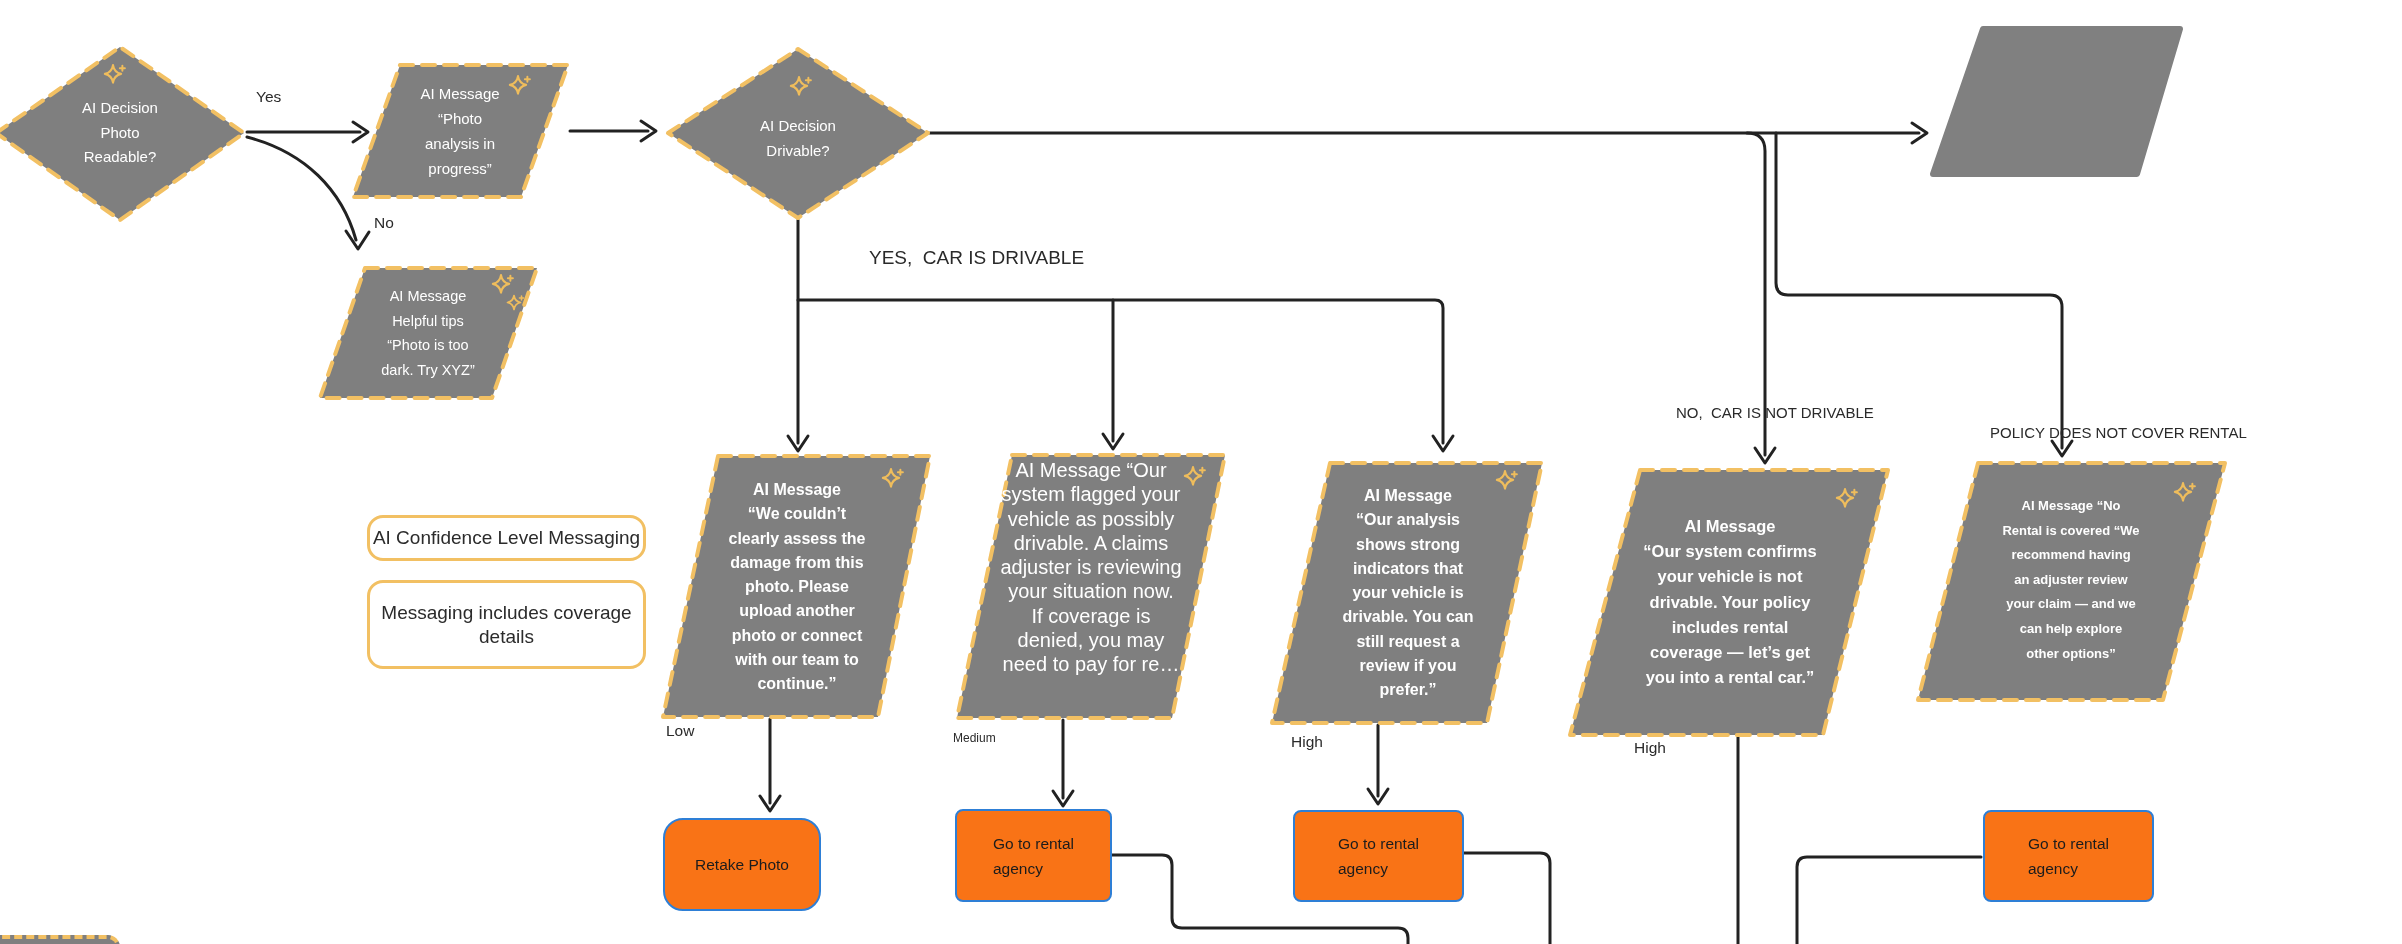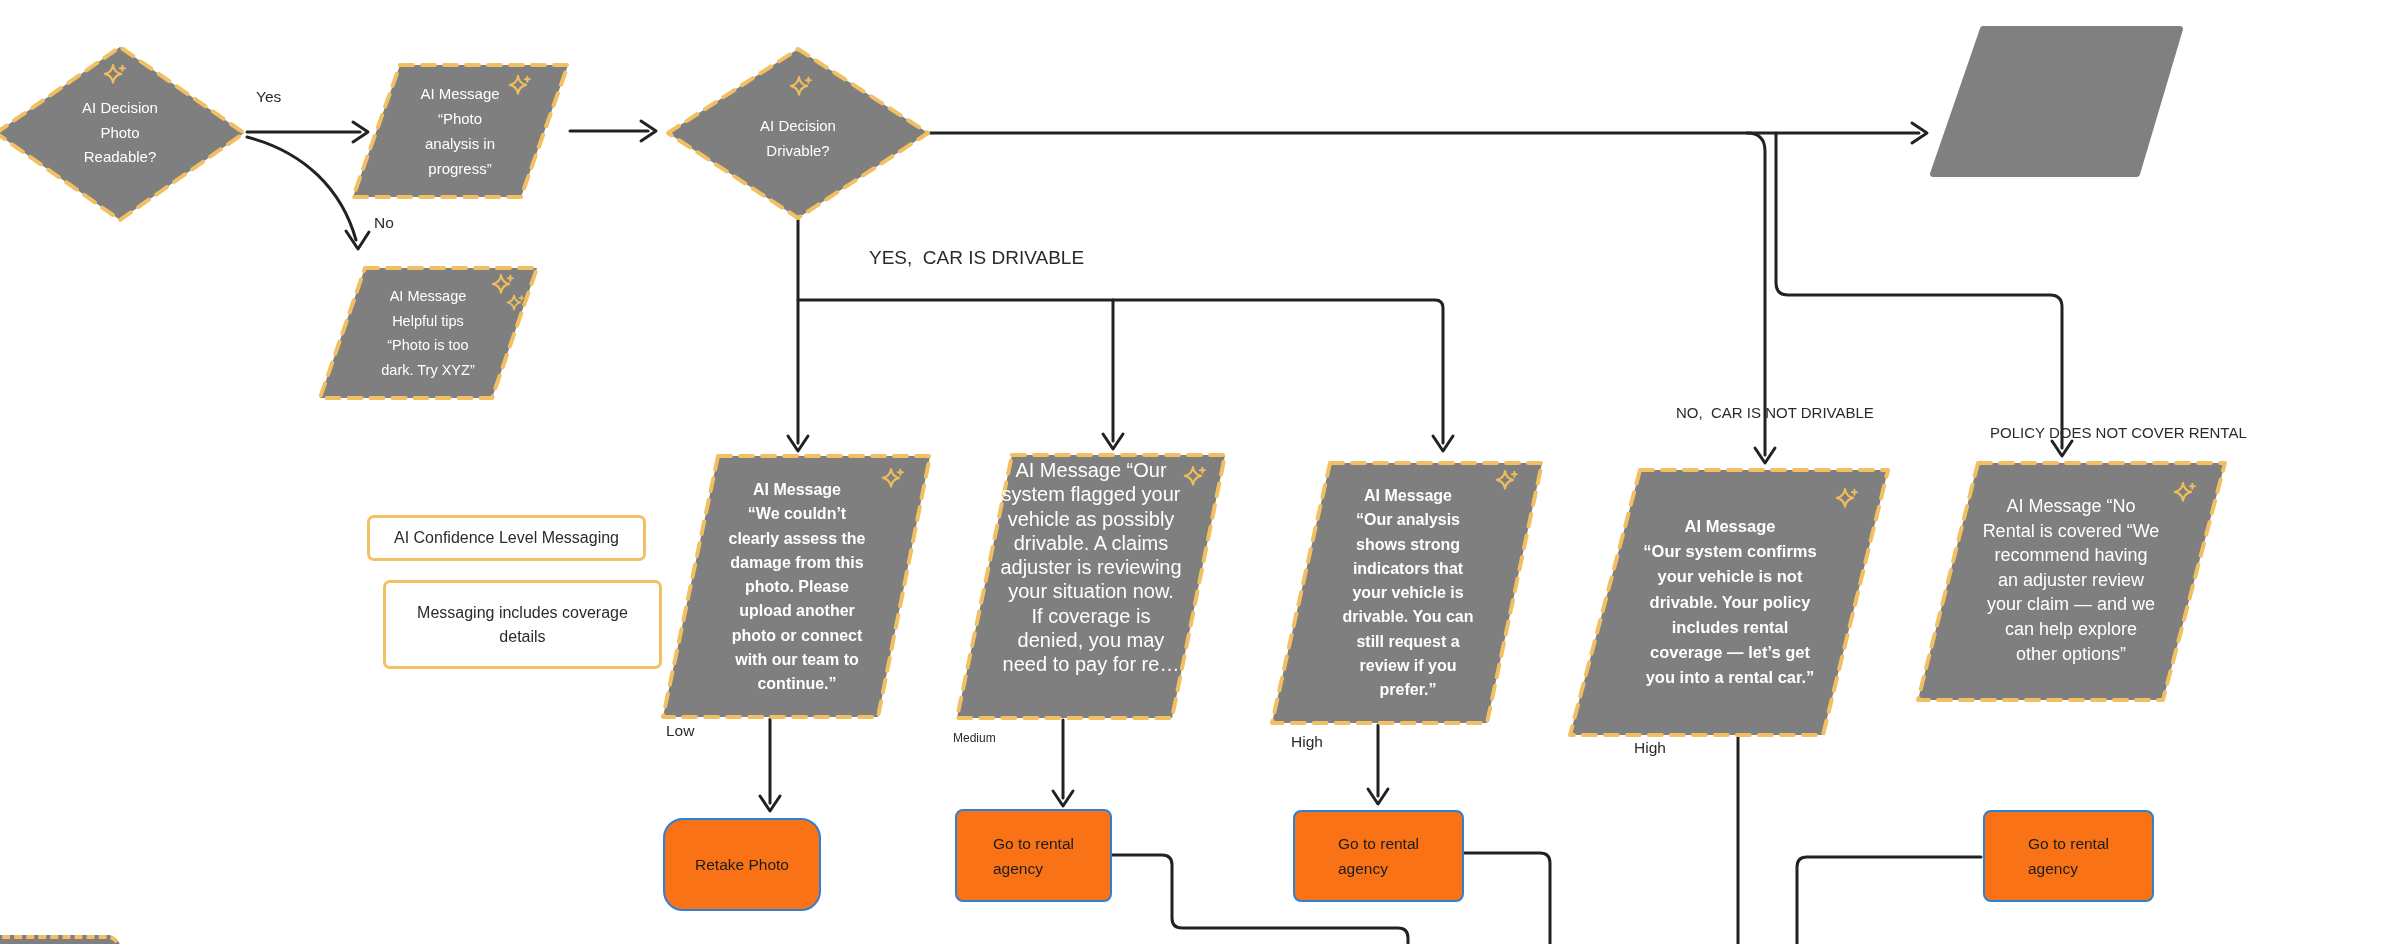--- a/index.html
+++ b/index.html
@@ -7,23 +7,23 @@
     position:relative;width:2402px;height:944px;overflow:hidden;background:#ffffff;
     font-family:"Liberation Sans", sans-serif;color:#1f1f1f;
   }
   .lines{position:absolute;left:0;top:0;}
   .shape-text{
     position:absolute;text-align:center;color:#ffffff;white-space:pre-line;
     pointer-events:none;
   }
   .edge-label{position:absolute;color:#2a2a2a;white-space:pre;}
   .note{
-    position:absolute;background:#ffffff;border:3px solid #F2C063;border-radius:7px;
+    position:absolute;background:#ffffff;border:3px solid #F2C063;border-radius:16px;
     display:flex;align-items:center;justify-content:center;text-align:center;
-    color:#2b2b2b;font-size:16px;line-height:24px;white-space:pre-line;
+    color:#2b2b2b;font-size:19px;line-height:24px;white-space:pre-line;
   }
   .btn{
     position:absolute;background:#f97316;border:2.5px solid #2E7FD6;border-radius:8px;
     display:flex;align-items:center;justify-content:center;text-align:left;
     color:#1c1c1c;font-size:15.5px;line-height:25px;white-space:pre-line;cursor:pointer;
   }
   .partial-shape{
     position:absolute;background:#7f7f7f;border:4px dashed #F2C063;border-radius:12px;
   }
 </style>
@@ -145,40 +145,40 @@
 prefer.”</div>
 
   <div class="shape-text" style="left:1608px;top:514px;width:244px;font-size:16.5px;line-height:25.2px;font-weight:bold;">AI Message
 “Our system confirms
 your vehicle is not
 drivable. Your policy
 includes rental
 coverage — let’s get
 you into a rental car.”</div>
 
-  <div class="shape-text" style="left:1949px;top:494px;width:244px;font-size:18px;line-height:24.6px;font-weight:normal;text-align:center;">AI Message “No
+  <div class="shape-text" style="left:1949px;top:494px;width:244px;font-size:13px;line-height:24.6px;font-weight:bold;text-align:center;">AI Message “No
 Rental is covered “We
 recommend having
 an adjuster review
 your claim — and we
 can help explore
 other options”</div>
 
   <div class="edge-label" style="left:256px;top:88px;font-size:15.5px;">Yes</div>
   <div class="edge-label" style="left:374px;top:214px;font-size:15.5px;">No</div>
   <div class="edge-label" style="left:869px;top:247px;font-size:19px;">YES,  CAR IS DRIVABLE</div>
   <div class="edge-label" style="left:1676px;top:404px;font-size:15px;">NO,  CAR IS NOT DRIVABLE</div>
   <div class="edge-label" style="left:1990px;top:424px;font-size:15px;">POLICY DOES NOT COVER RENTAL</div>
   <div class="edge-label" style="left:666px;top:722px;font-size:15.5px;">Low</div>
   <div class="edge-label" style="left:953px;top:731px;font-size:12px;">Medium</div>
   <div class="edge-label" style="left:1291px;top:733px;font-size:15.5px;">High</div>
   <div class="edge-label" style="left:1634px;top:739px;font-size:15.5px;">High</div>
 
   <div class="note" style="left:367px;top:515px;width:273px;height:40px;">AI Confidence Level Messaging</div>
-  <div class="note" style="left:367px;top:580px;width:273px;height:83px;margin-left:16px;">Messaging includes coverage
+  <div class="note" style="left:367px;top:580px;width:273px;height:83px;">Messaging includes coverage
 details</div>
 
   <div class="btn" style="left:663px;top:818px;width:154px;height:89px;border-radius:20px;">Retake Photo</div>
   <div class="btn" style="left:955px;top:809px;width:153px;height:89px;">Go to rental
 agency</div>
   <div class="btn" style="left:1293px;top:810px;width:167px;height:88px;">Go to rental
 agency</div>
   <div class="btn" style="left:1983px;top:810px;width:167px;height:88px;">Go to rental
 agency</div>
 

